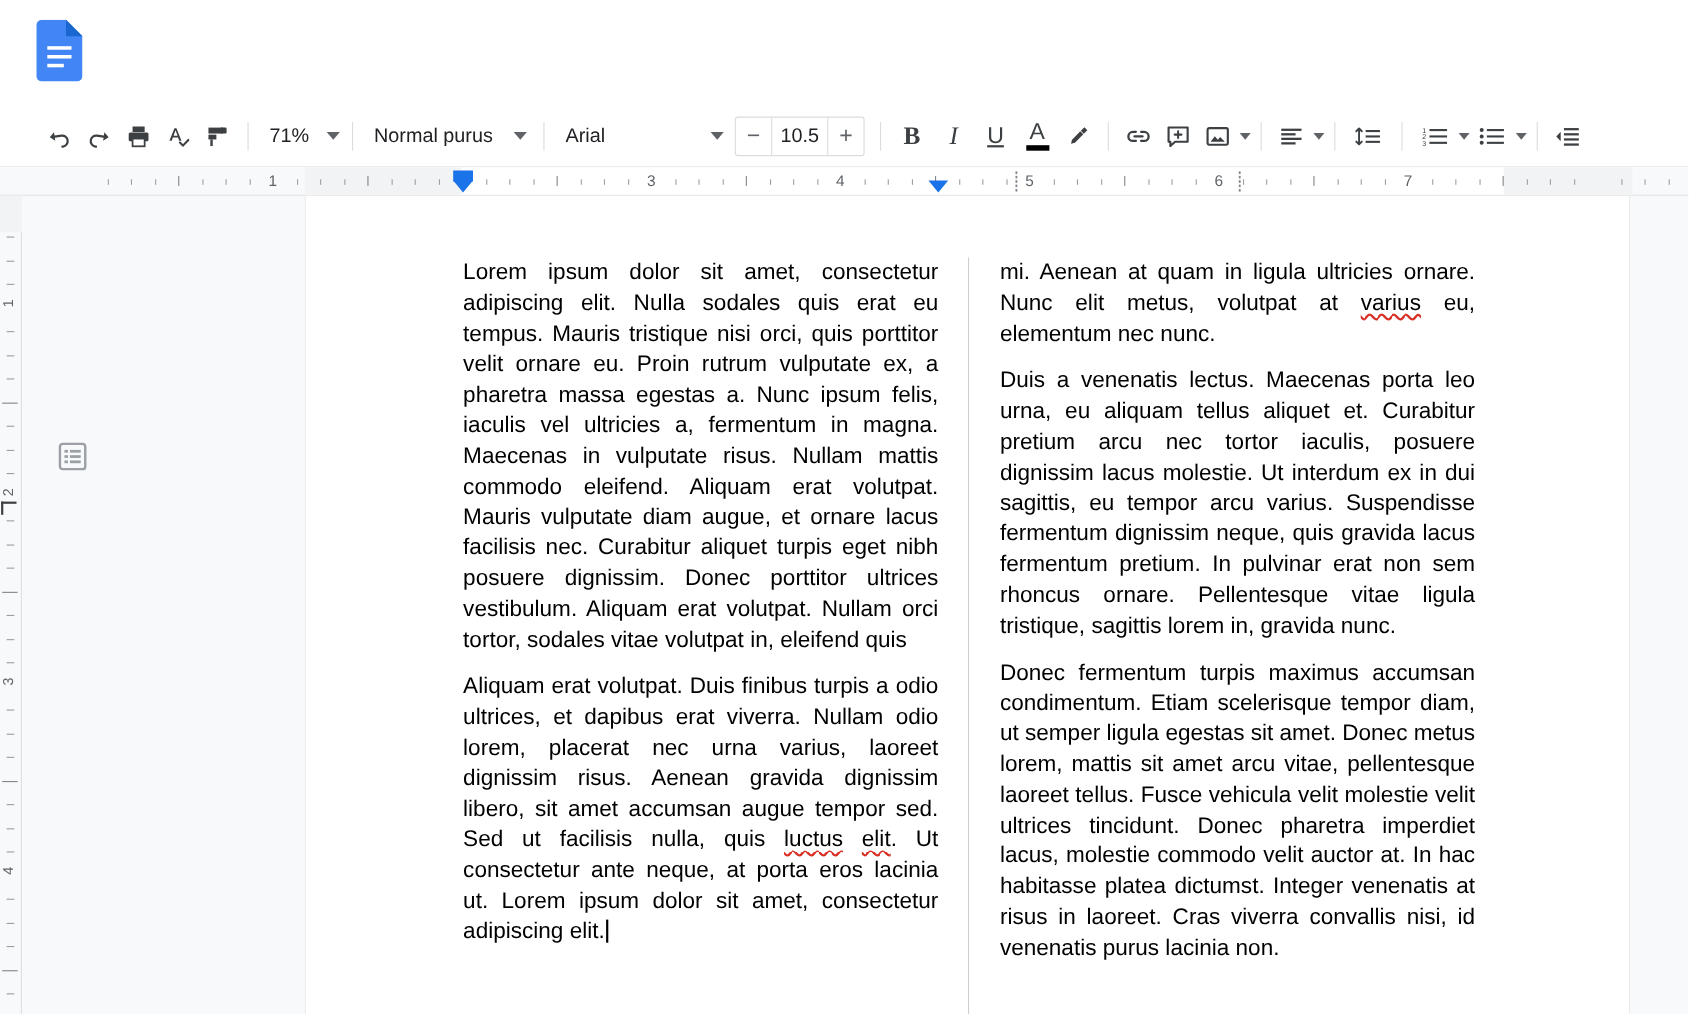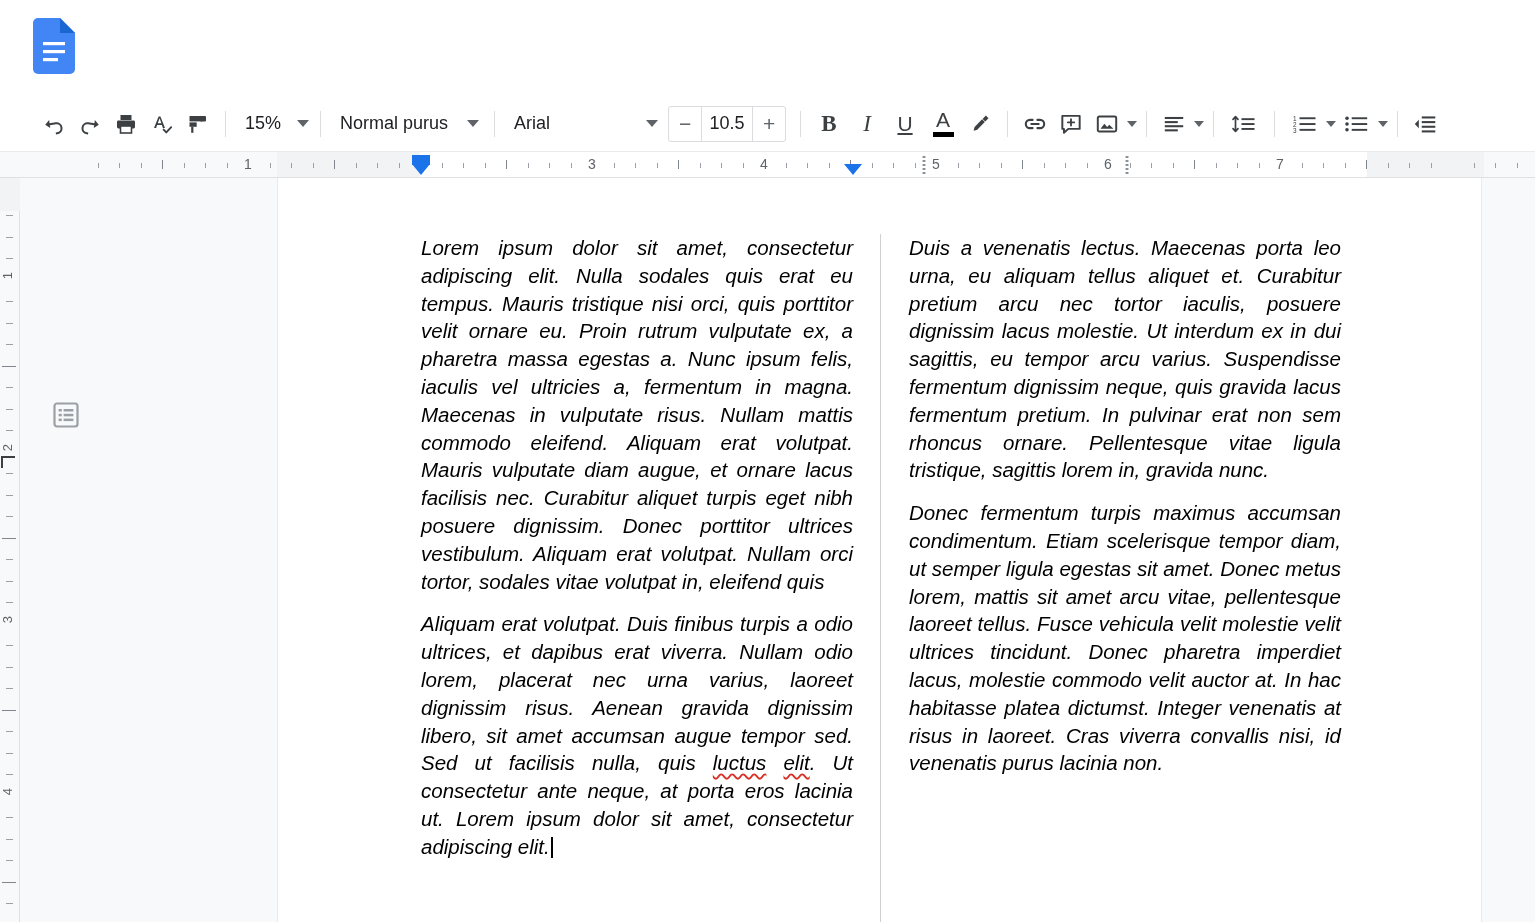--- a/index.html
+++ b/index.html
@@ -288,21 +288,20 @@
   }
 
   .page {
     position: absolute;
     left: 277px; top: 0;
     width: 1205px;
     height: 744px;
     background: #ffffff;
     border-left: 1px solid #e8eaed;
     border-right: 1px solid #e8eaed;
-    font-style: italic;
   }
   .page-inner {
     position: absolute;
     left: 143px; top: 56px;
     right: 117px; bottom: 0;
     display: flex;
   }
   .col {
     width: 432px;
     flex: 0 0 auto;
@@ -384,21 +383,21 @@
       <rect x="3.5" y="4" width="13" height="5.4" fill="#3c4043"></rect>
       <rect x="3.5" y="10.4" width="7.2" height="4.4" fill="#3c4043"></rect>
       <rect x="14.2" y="4" width="5.8" height="5.4" rx="1" fill="#3c4043"></rect>
       <rect x="5.2" y="14.8" width="2.2" height="6" fill="#3c4043"></rect>
     </svg>
   </div>
 
   <div class="tb-sep"></div>
 
   <div class="zoom-box">
-    <span class="zoom-val">15%</span>
+    <span class="zoom-val">71%</span>
     <span class="caret"></span>
   </div>
 
   <div class="tb-sep"></div>
 
   <div class="style-box">
     <span class="sel-label">Normal purus</span>
     <span class="caret"></span>
   </div>
 
@@ -687,18 +686,19 @@
   <div class="page">
     <div class="page-inner">
       <div class="col" id="col-left">
           <p><span>Lorem ipsum dolor sit amet, consectetur adipiscing elit. Nulla sodales quis erat eu tempus. Mauris tristique nisi orci, quis porttitor velit ornare eu. Proin rutrum vulputate ex, a pharetra massa egestas a. Nunc ipsum felis, iaculis vel ultricies a, fermentum in magna. Maecenas in vulputate risus. Nullam mattis commodo eleifend. Aliquam erat volutpat. Mauris vulputate diam augue, et ornare lacus facilisis nec. Curabitur aliquet turpis eget nibh posuere dignissim. Donec porttitor ultrices vestibulum. Aliquam erat volutpat. Nullam orci tortor, sodales vitae volutpat in, eleifend quis</span></p>
           <p><span>Aliquam erat volutpat. Duis finibus turpis a odio ultrices, et dapibus erat viverra. Nullam odio lorem, placerat nec urna varius, laoreet dignissim risus. Aenean gravida dignissim libero, sit amet accumsan augue tempor sed. Sed ut facilisis nulla, quis </span><span class="misspell">luctus</span><span> </span><span class="misspell">elit</span><span>. Ut consectetur ante neque, at porta eros lacinia ut. Lorem ipsum dolor sit amet, consectetur adipiscing elit.</span><span class="caret-bar"></span></p>
         </div>
       <div class="col-gap">
         <div class="col-rule"></div>
       </div>
       <div class="col" id="col-right">
+          <p><span>mi. Aenean at quam in ligula ultricies ornare. Nunc elit metus, volutpat at </span><span class="misspell">varius</span><span> eu, elementum nec nunc.</span></p>
           <p><span>Duis a venenatis lectus. Maecenas porta leo urna, eu aliquam tellus aliquet et. Curabitur pretium arcu nec tortor iaculis, posuere dignissim lacus molestie. Ut interdum ex in dui sagittis, eu tempor arcu varius. Suspendisse fermentum dignissim neque, quis gravida lacus fermentum pretium. In pulvinar erat non sem rhoncus ornare. Pellentesque vitae ligula tristique, sagittis lorem in, gravida nunc.</span></p>
           <p><span>Donec fermentum turpis maximus accumsan condimentum. Etiam scelerisque tempor diam, ut semper ligula egestas sit amet. Donec metus lorem, mattis sit amet arcu vitae, pellentesque laoreet tellus. Fusce vehicula velit molestie velit ultrices tincidunt. Donec pharetra imperdiet lacus, molestie commodo velit auctor at. In hac habitasse platea dictumst. Integer venenatis at risus in laoreet. Cras viverra convallis nisi, id venenatis purus lacinia non.</span></p>
         </div>
     </div>
   </div>
 </div>
 
 </body></html>

